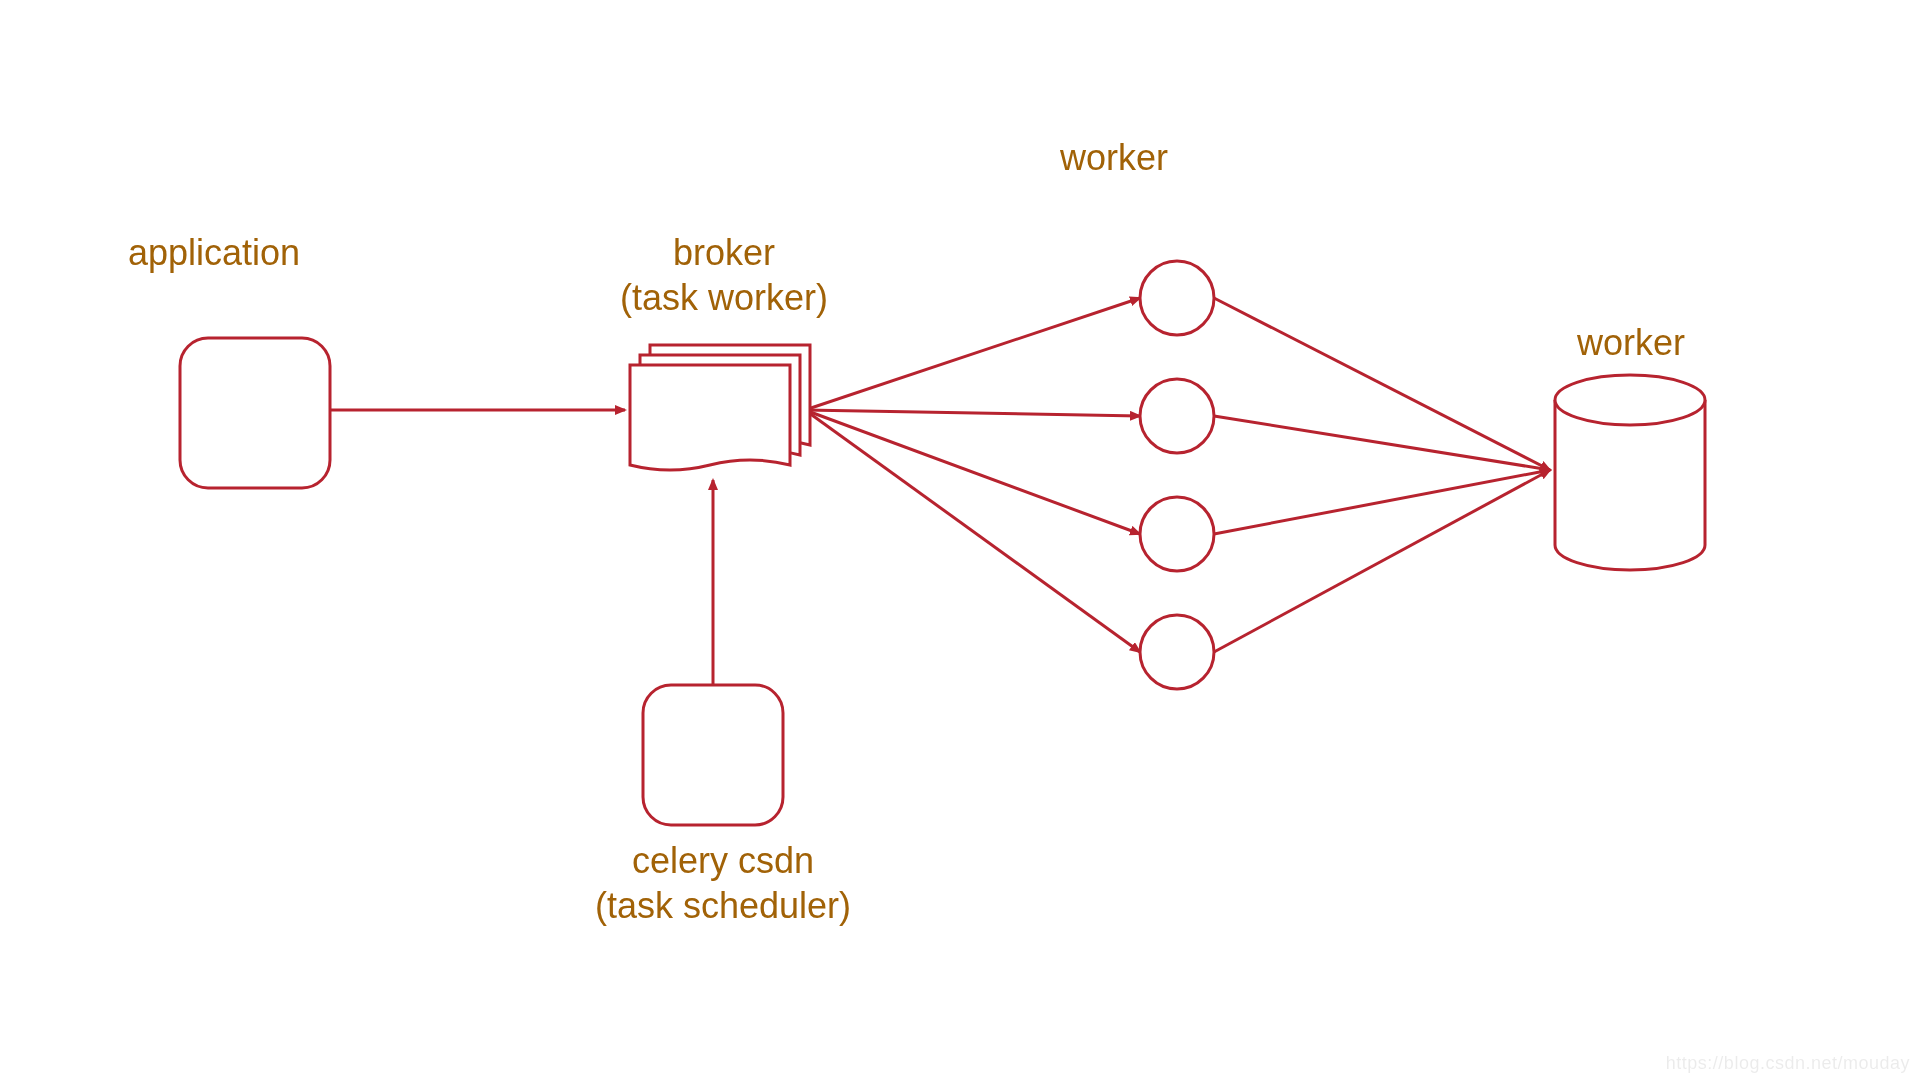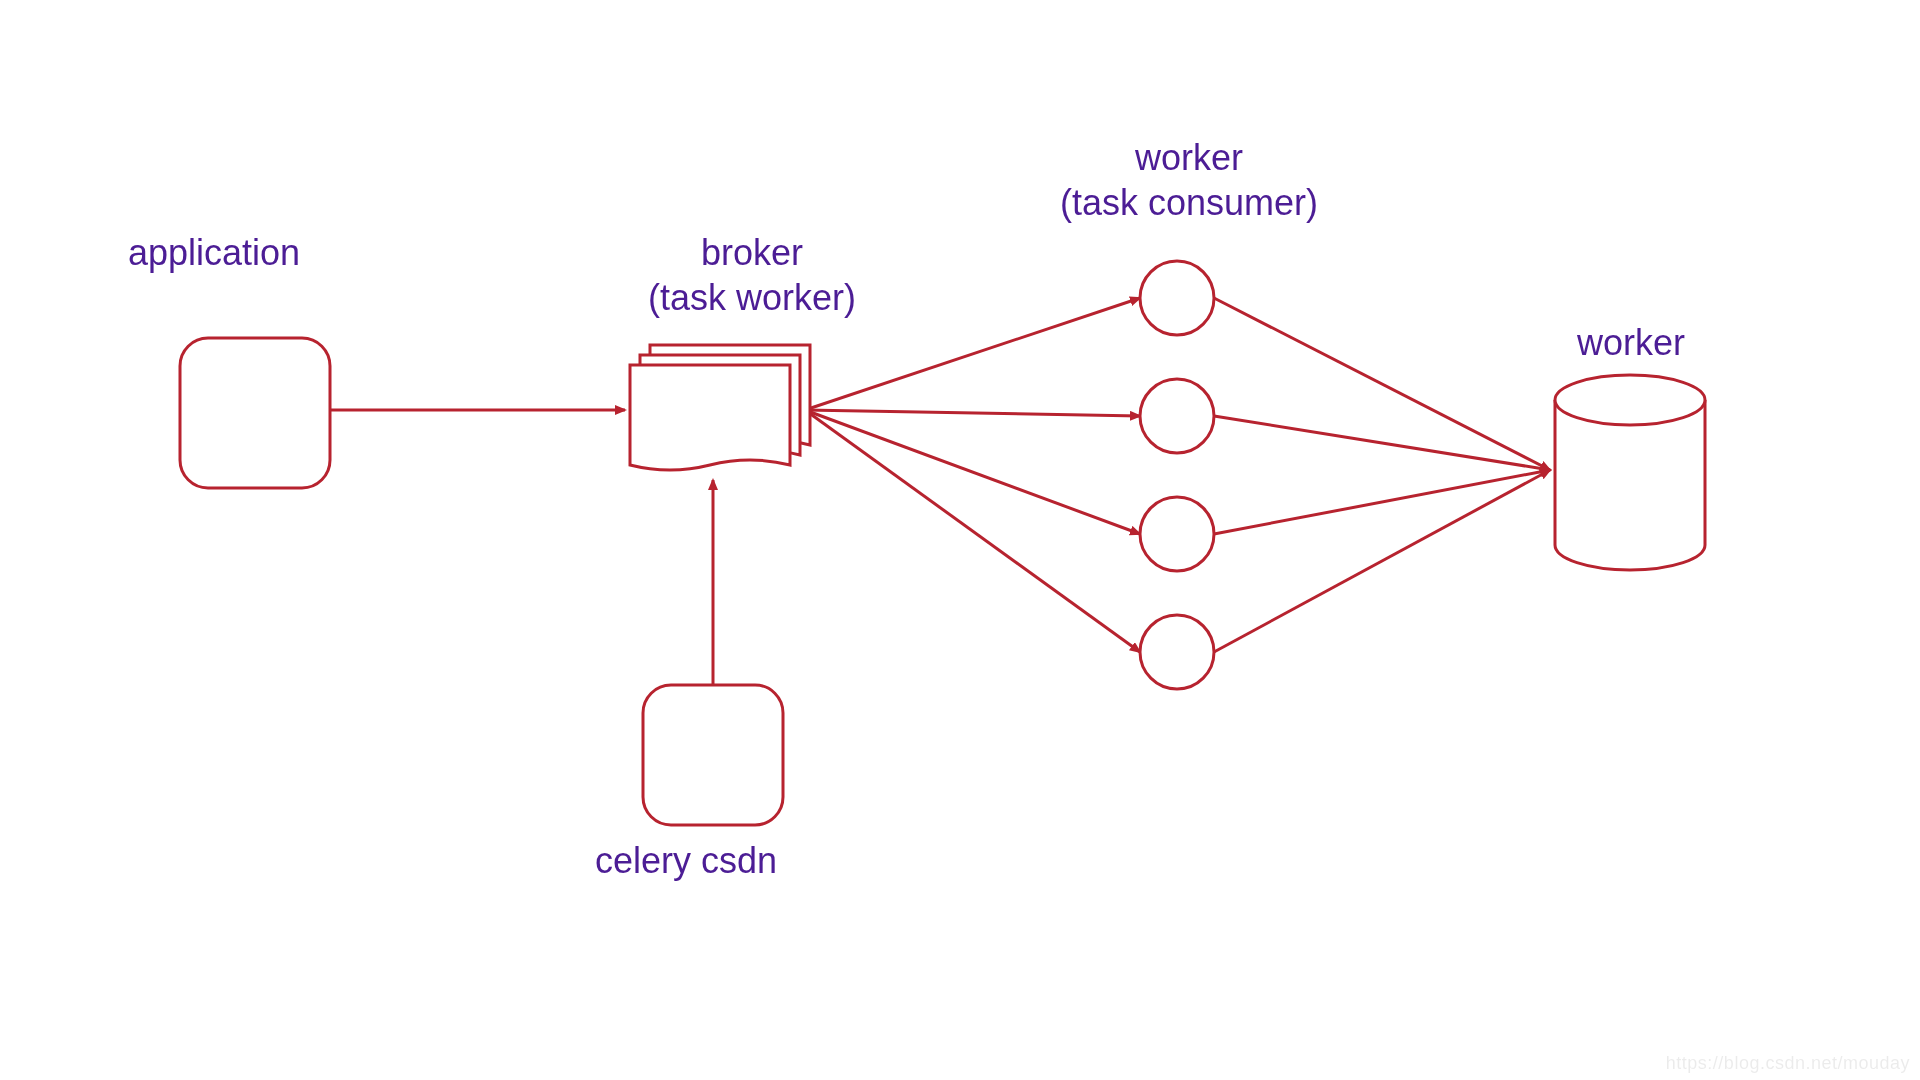--- a/index.html
+++ b/index.html
@@ -8,21 +8,21 @@
     width: 1920px;
     height: 1080px;
     background: #ffffff;
     font-family: Arial, Helvetica, sans-serif;
     position: relative;
   }
   .label {
     position: absolute;
     text-align: center;
     font-size: 36px;
-    color: #4c1d95;
+    color: #a16207;
     line-height: 1.25;
     white-space: nowrap;
   }
   .watermark {
     position: absolute;
     right: 10px;
     bottom: 6px;
     font-size: 18px;
     color: rgba(0,0,0,0.08);
     letter-spacing: 0.5px;
@@ -46,32 +46,32 @@
     marker-end: url(#ah);
   }
 </style>
 </head>
 <body>
 
 <div class="label" style="left:128px; top:230px;">
   <span>application</span><br>
 </div>
 
-<div class="label" style="left:648px; top:230px;">
+<div class="label" style="left:620px; top:230px;">
   <span>broker</span><br>
   <span>(task worker)</span>
 </div>
 
 <div class="label" style="left:1060px; top:135px;">
   <span>worker</span><br>
-  <span>(task consumer)</span>
 </div>
 
 <div class="label" style="left:595px; top:838px;">
   <span>celery csdn</span><br>
+  <span>(task scheduler)</span>
 </div>
 
 <div class="label" style="left:1577px; top:320px;">
   <span>worker</span>
 </div>
 
 <div class="watermark">https://blog.csdn.net/mouday</div>
 
 <svg viewBox="0 0 1920 1080">
   <defs>

